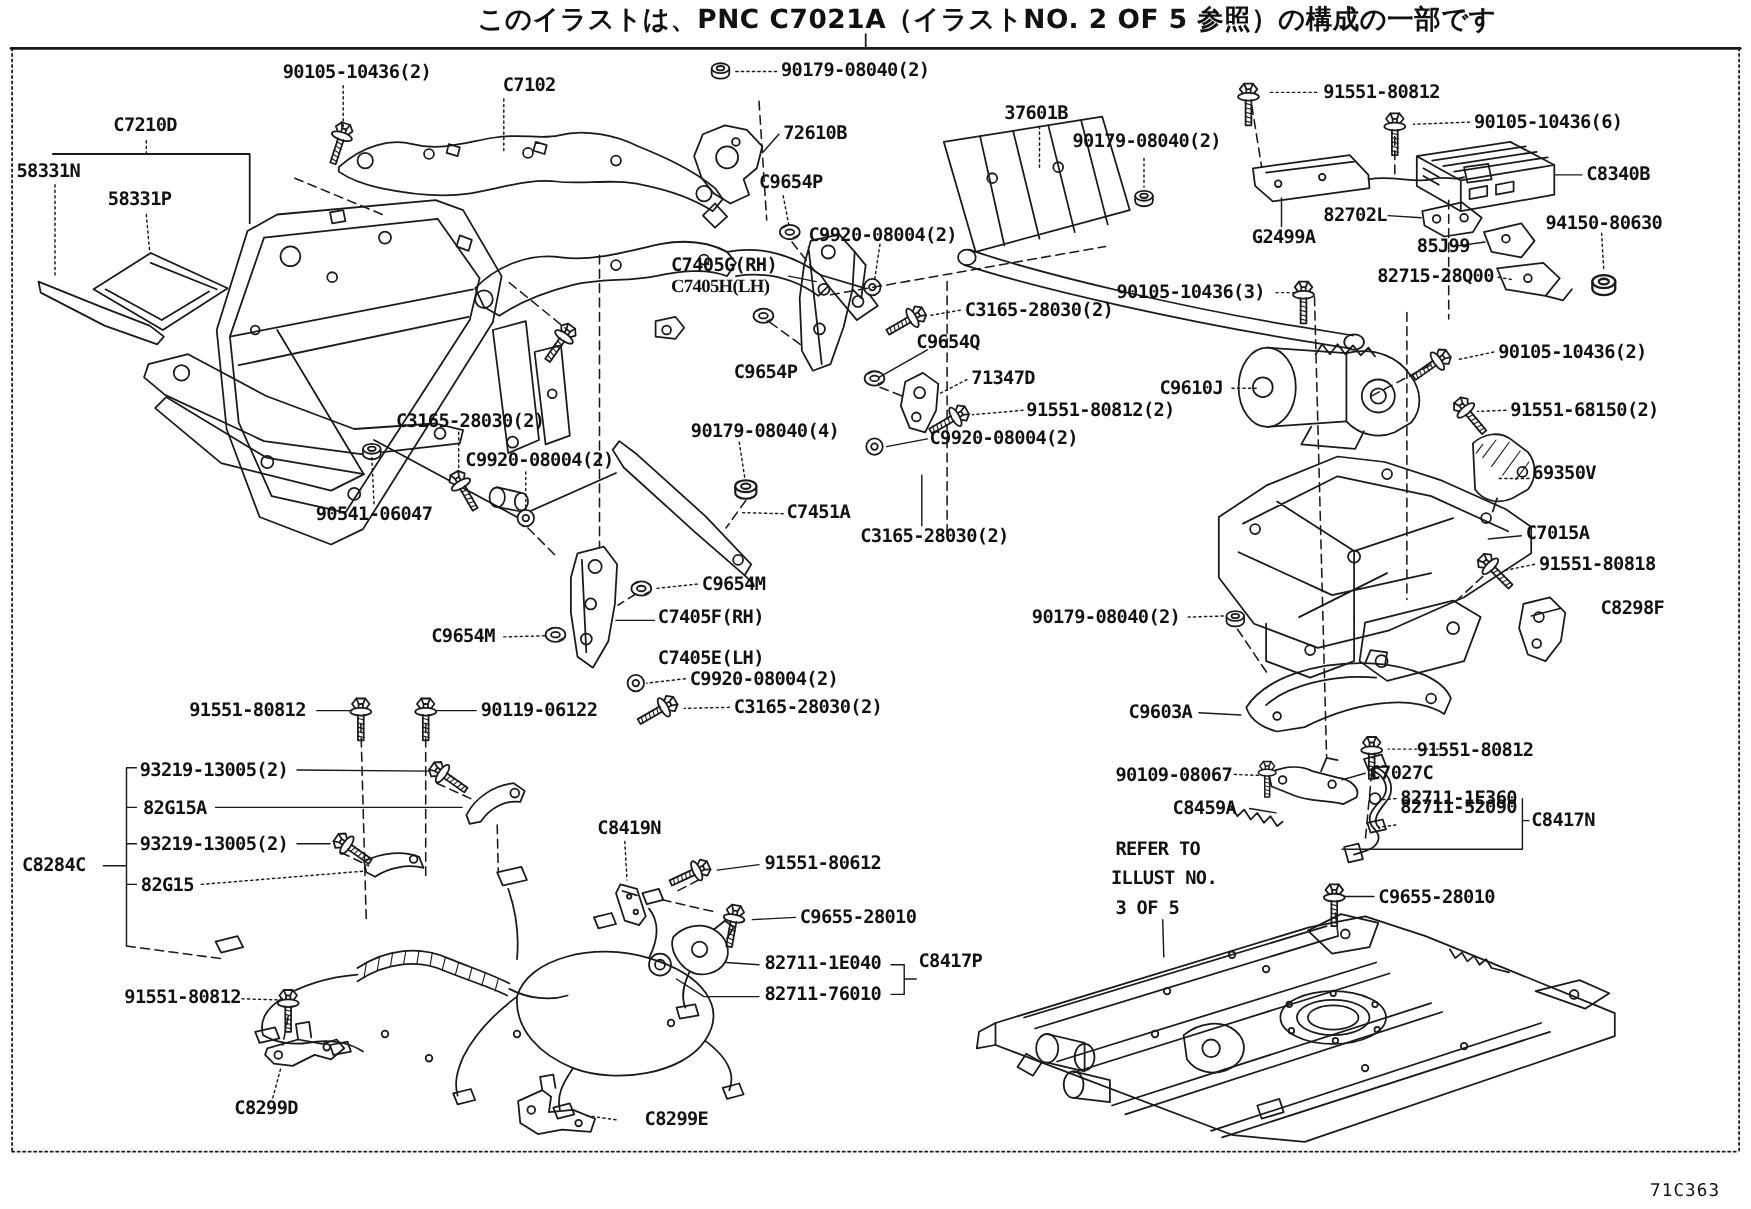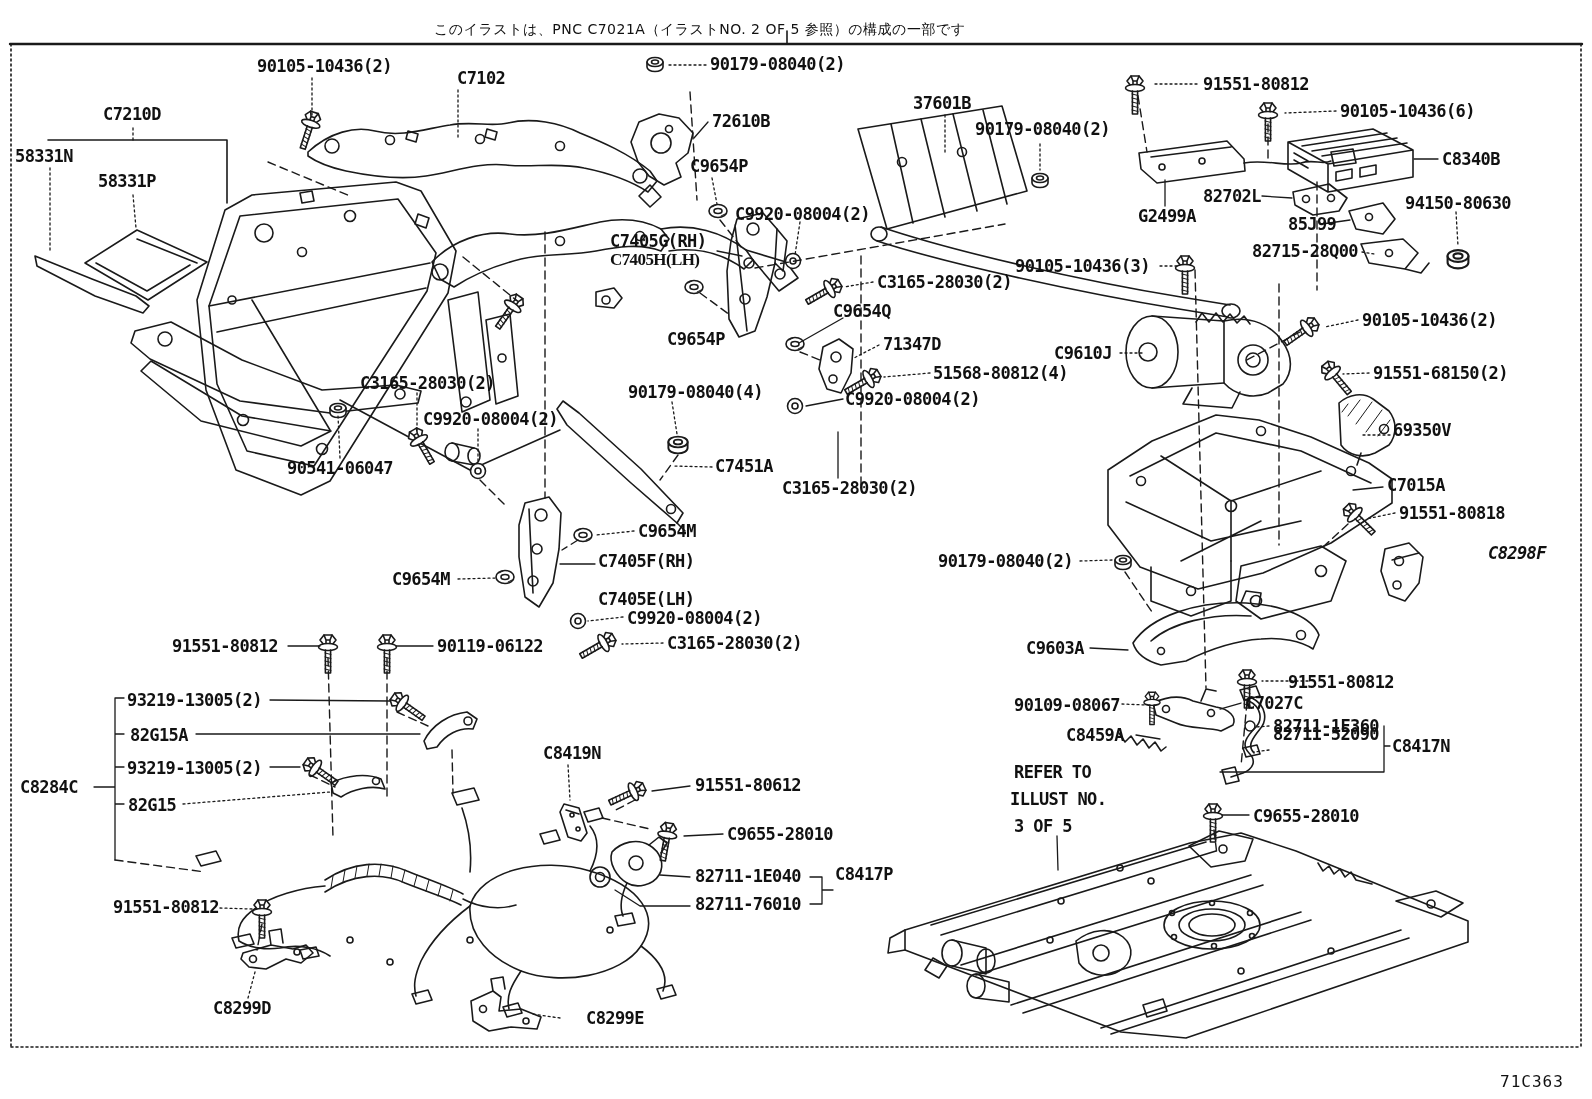--- a/index.html
+++ b/index.html
@@ -1,20 +1,20 @@
 <!DOCTYPE html>
 <html><head>
 <meta charset="utf-8">
 <style>
   html,body{margin:0;padding:0;background:#e8e8e8;}
   .canvas{position:relative;width:1592px;height:1099px;background:#ffffff;overflow:hidden;
           font-family:"DejaVu Sans Mono","Liberation Mono",monospace;color:#111;}
   .artwork{position:absolute;left:0;top:0;width:1592px;height:1099px;}
-  .header-note{position:absolute;left:434px;top:21px;font-family:"DejaVu Sans","Liberation Sans",sans-serif;
-               font-size:14px;font-weight:normal;letter-spacing:0.5px;white-space:pre;}
+  .header-note{position:absolute;left:434px;top:1px;font-family:"DejaVu Sans","Liberation Sans",sans-serif;
+               font-size:24px;font-weight:bold;letter-spacing:0.5px;white-space:pre;}
   .label-layer{position:absolute;left:0;top:0;width:100%;height:100%;}
   .plabel{position:absolute;font:bold 17px/1.05 "DejaVu Sans Mono","Liberation Mono",monospace;
           letter-spacing:-0.6px;white-space:pre;}
   .footer-code{position:absolute;left:1500px;top:1072px;font:16px "DejaVu Sans Mono",monospace;letter-spacing:1px;}
 </style>
 </head>
 <body>
 
 <div class="canvas">
 
@@ -355,34 +355,34 @@
       <div class="plabel" style="left: 735px; top: 206px;">C9920-08004(2)</div>
       <div class="plabel" style="left: 610px; top: 233px;">C7405G(RH)</div>
       <div class="plabel" style="left: 610px; top: 251px; font-family: Liberation Serif, serif;">C7405H(LH)</div>
       <div class="plabel" style="left: 877px; top: 274px;">C3165-28030(2)</div>
       <div class="plabel" style="left: 1015px; top: 258px;">90105-10436(3)</div>
       <div class="plabel" style="left: 833px; top: 303px;">C9654Q</div>
       <div class="plabel" style="left: 667px; top: 331px;">C9654P</div>
       <div class="plabel" style="left: 883px; top: 336px;">71347D</div>
       <div class="plabel" style="left: 1054px; top: 345px;">C9610J</div>
       <div class="plabel" style="left: 1362px; top: 312px;">90105-10436(2)</div>
-      <div class="plabel" style="left: 933px; top: 365px;">51568-80812(4)</div>
+      <div class="plabel" style="left: 933px; top: 365px;">91551-80812(2)</div>
       <div class="plabel" style="left: 360px; top: 375px;">C3165-28030(2)</div>
       <div class="plabel" style="left: 628px; top: 384px;">90179-08040(4)</div>
       <div class="plabel" style="left: 845px; top: 391px;">C9920-08004(2)</div>
       <div class="plabel" style="left: 1373px; top: 365px;">91551-68150(2)</div>
       <div class="plabel" style="left: 423px; top: 411px;">C9920-08004(2)</div>
       <div class="plabel" style="left: 1393px; top: 422px;">69350V</div>
       <div class="plabel" style="left: 715px; top: 458px;">C7451A</div>
       <div class="plabel" style="left: 782px; top: 480px;">C3165-28030(2)</div>
       <div class="plabel" style="left: 1387px; top: 477px;">C7015A</div>
       <div class="plabel" style="left: 287px; top: 460px;">90541-06047</div>
       <div class="plabel" style="left: 1399px; top: 505px;">91551-80818</div>
       <div class="plabel" style="left: 638px; top: 523px;">C9654M</div>
-      <div class="plabel" style="left: 1488px; top: 545px; font-style: italic;">C8298F</div>
+      <div class="plabel" style="left: 1455px; top: 545px;">C8298F</div>
       <div class="plabel" style="left: 598px; top: 553px;">C7405F(RH)</div>
       <div class="plabel" style="left: 938px; top: 553px;">90179-08040(2)</div>
       <div class="plabel" style="left: 598px; top: 575px; margin-top: 16px;">C7405E(LH)</div>
       <div class="plabel" style="left: 392px; top: 571px;">C9654M</div>
       <div class="plabel" style="left: 627px; top: 610px;">C9920-08004(2)</div>
       <div class="plabel" style="left: 667px; top: 635px;">C3165-28030(2)</div>
       <div class="plabel" style="left: 172px; top: 638px;">91551-80812</div>
       <div class="plabel" style="left: 437px; top: 638px;">90119-06122</div>
       <div class="plabel" style="left: 1026px; top: 640px;">C9603A</div>
       <div class="plabel" style="left: 127px; top: 692px;">93219-13005(2)</div>

